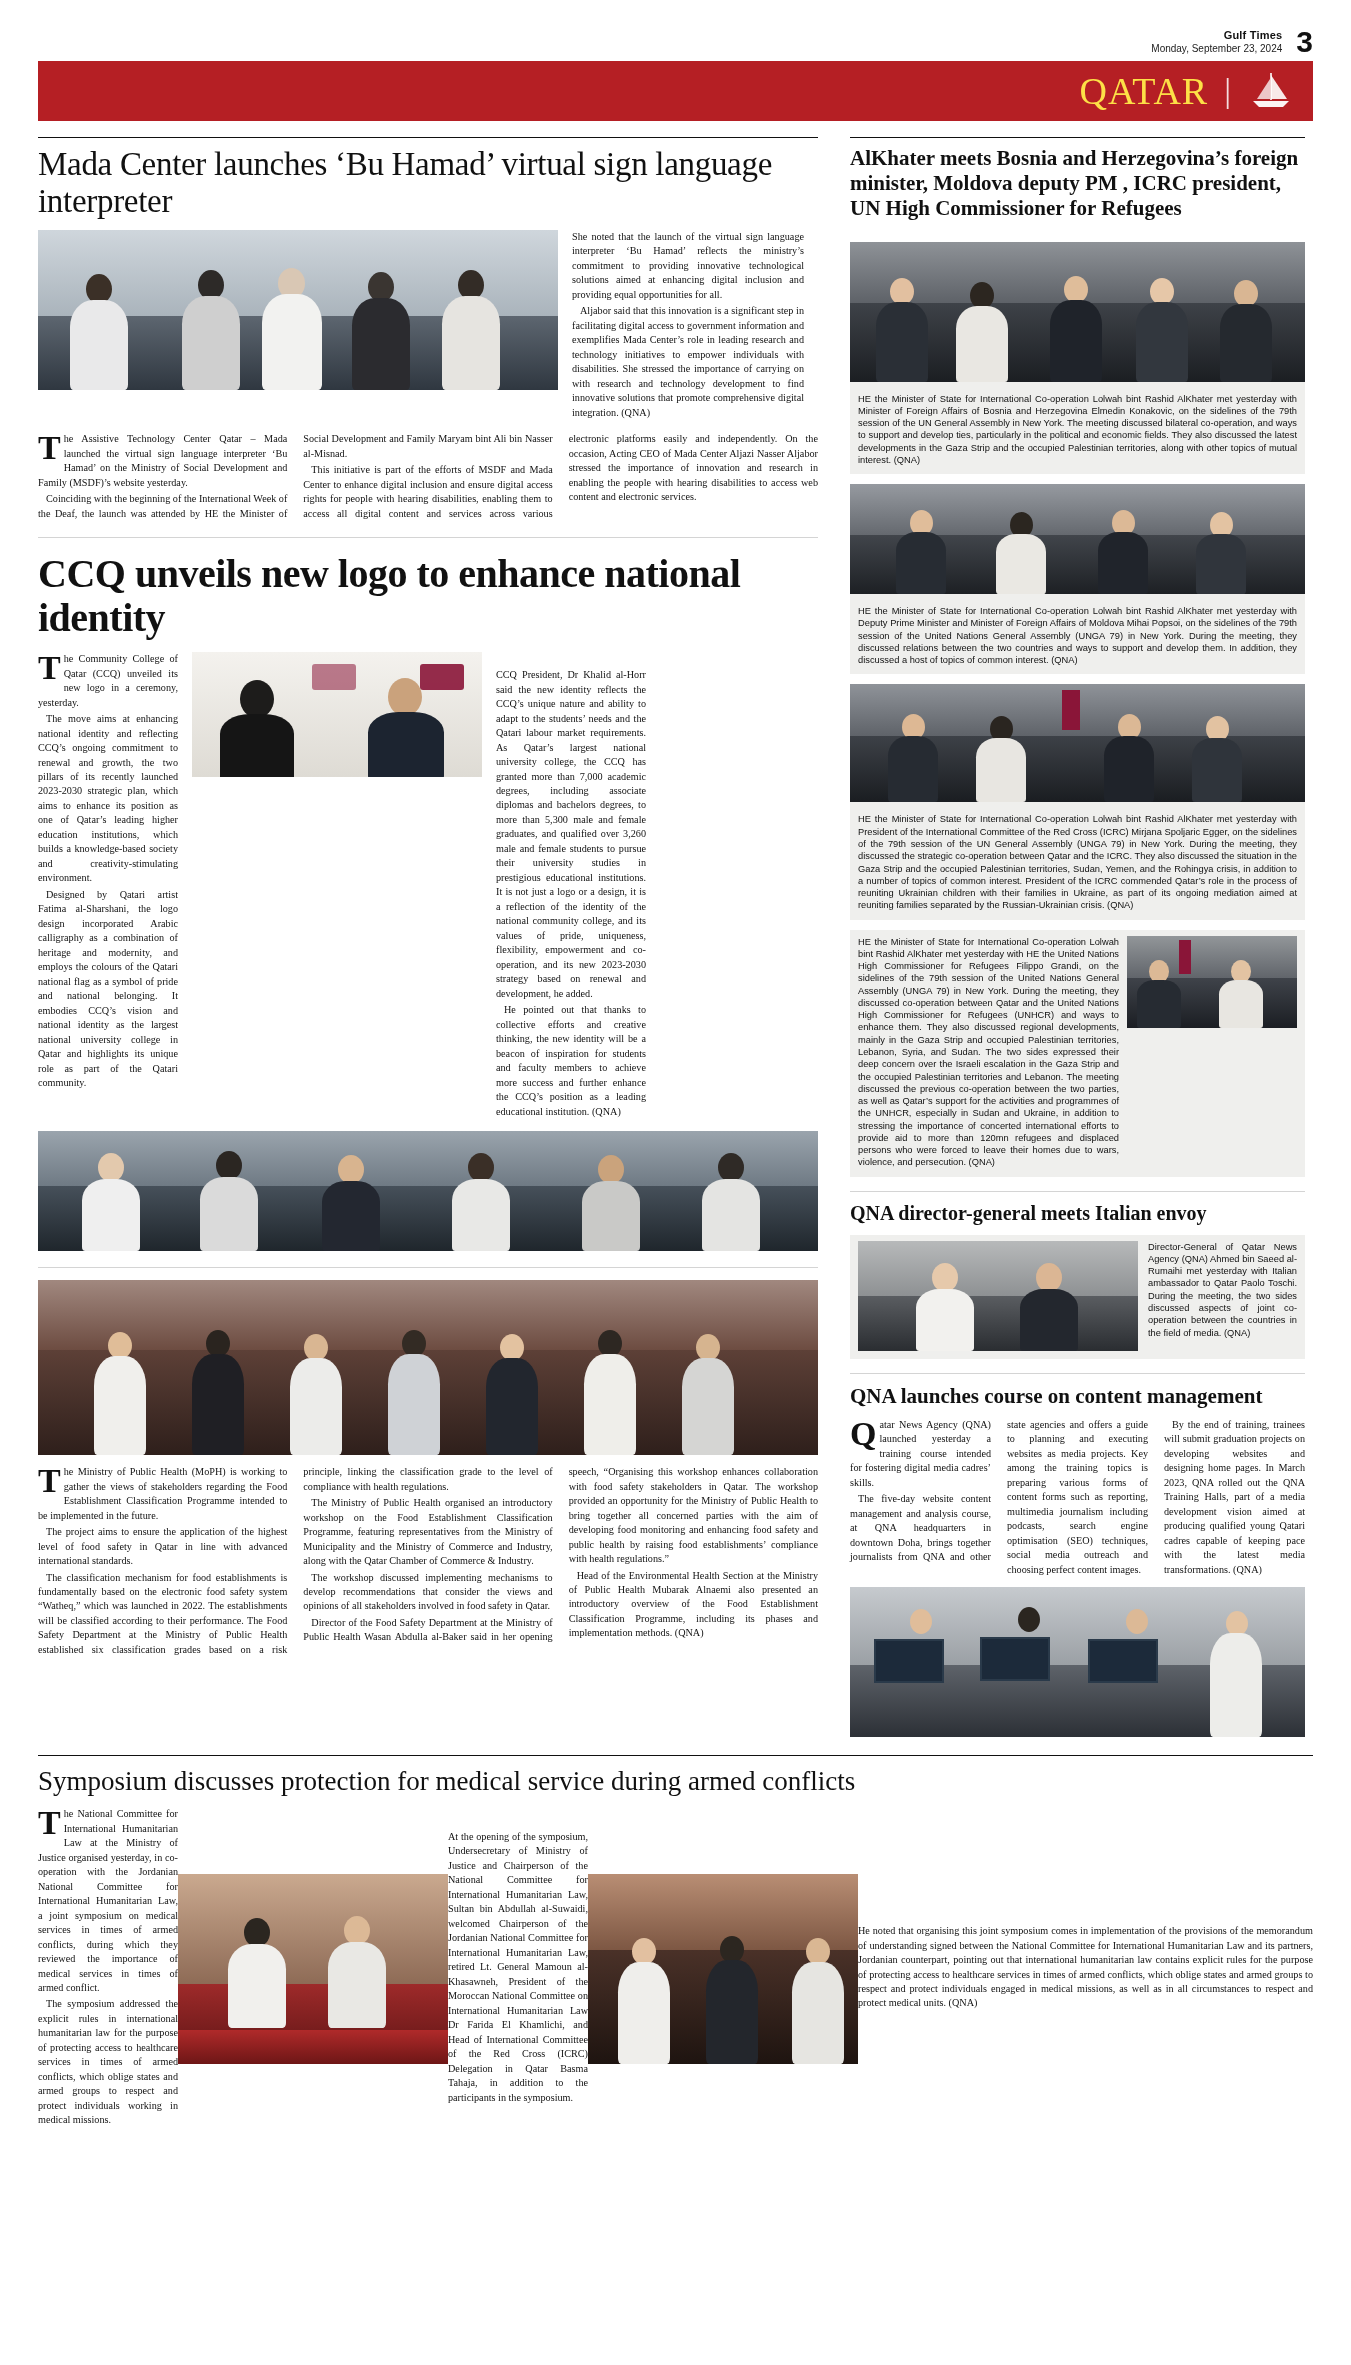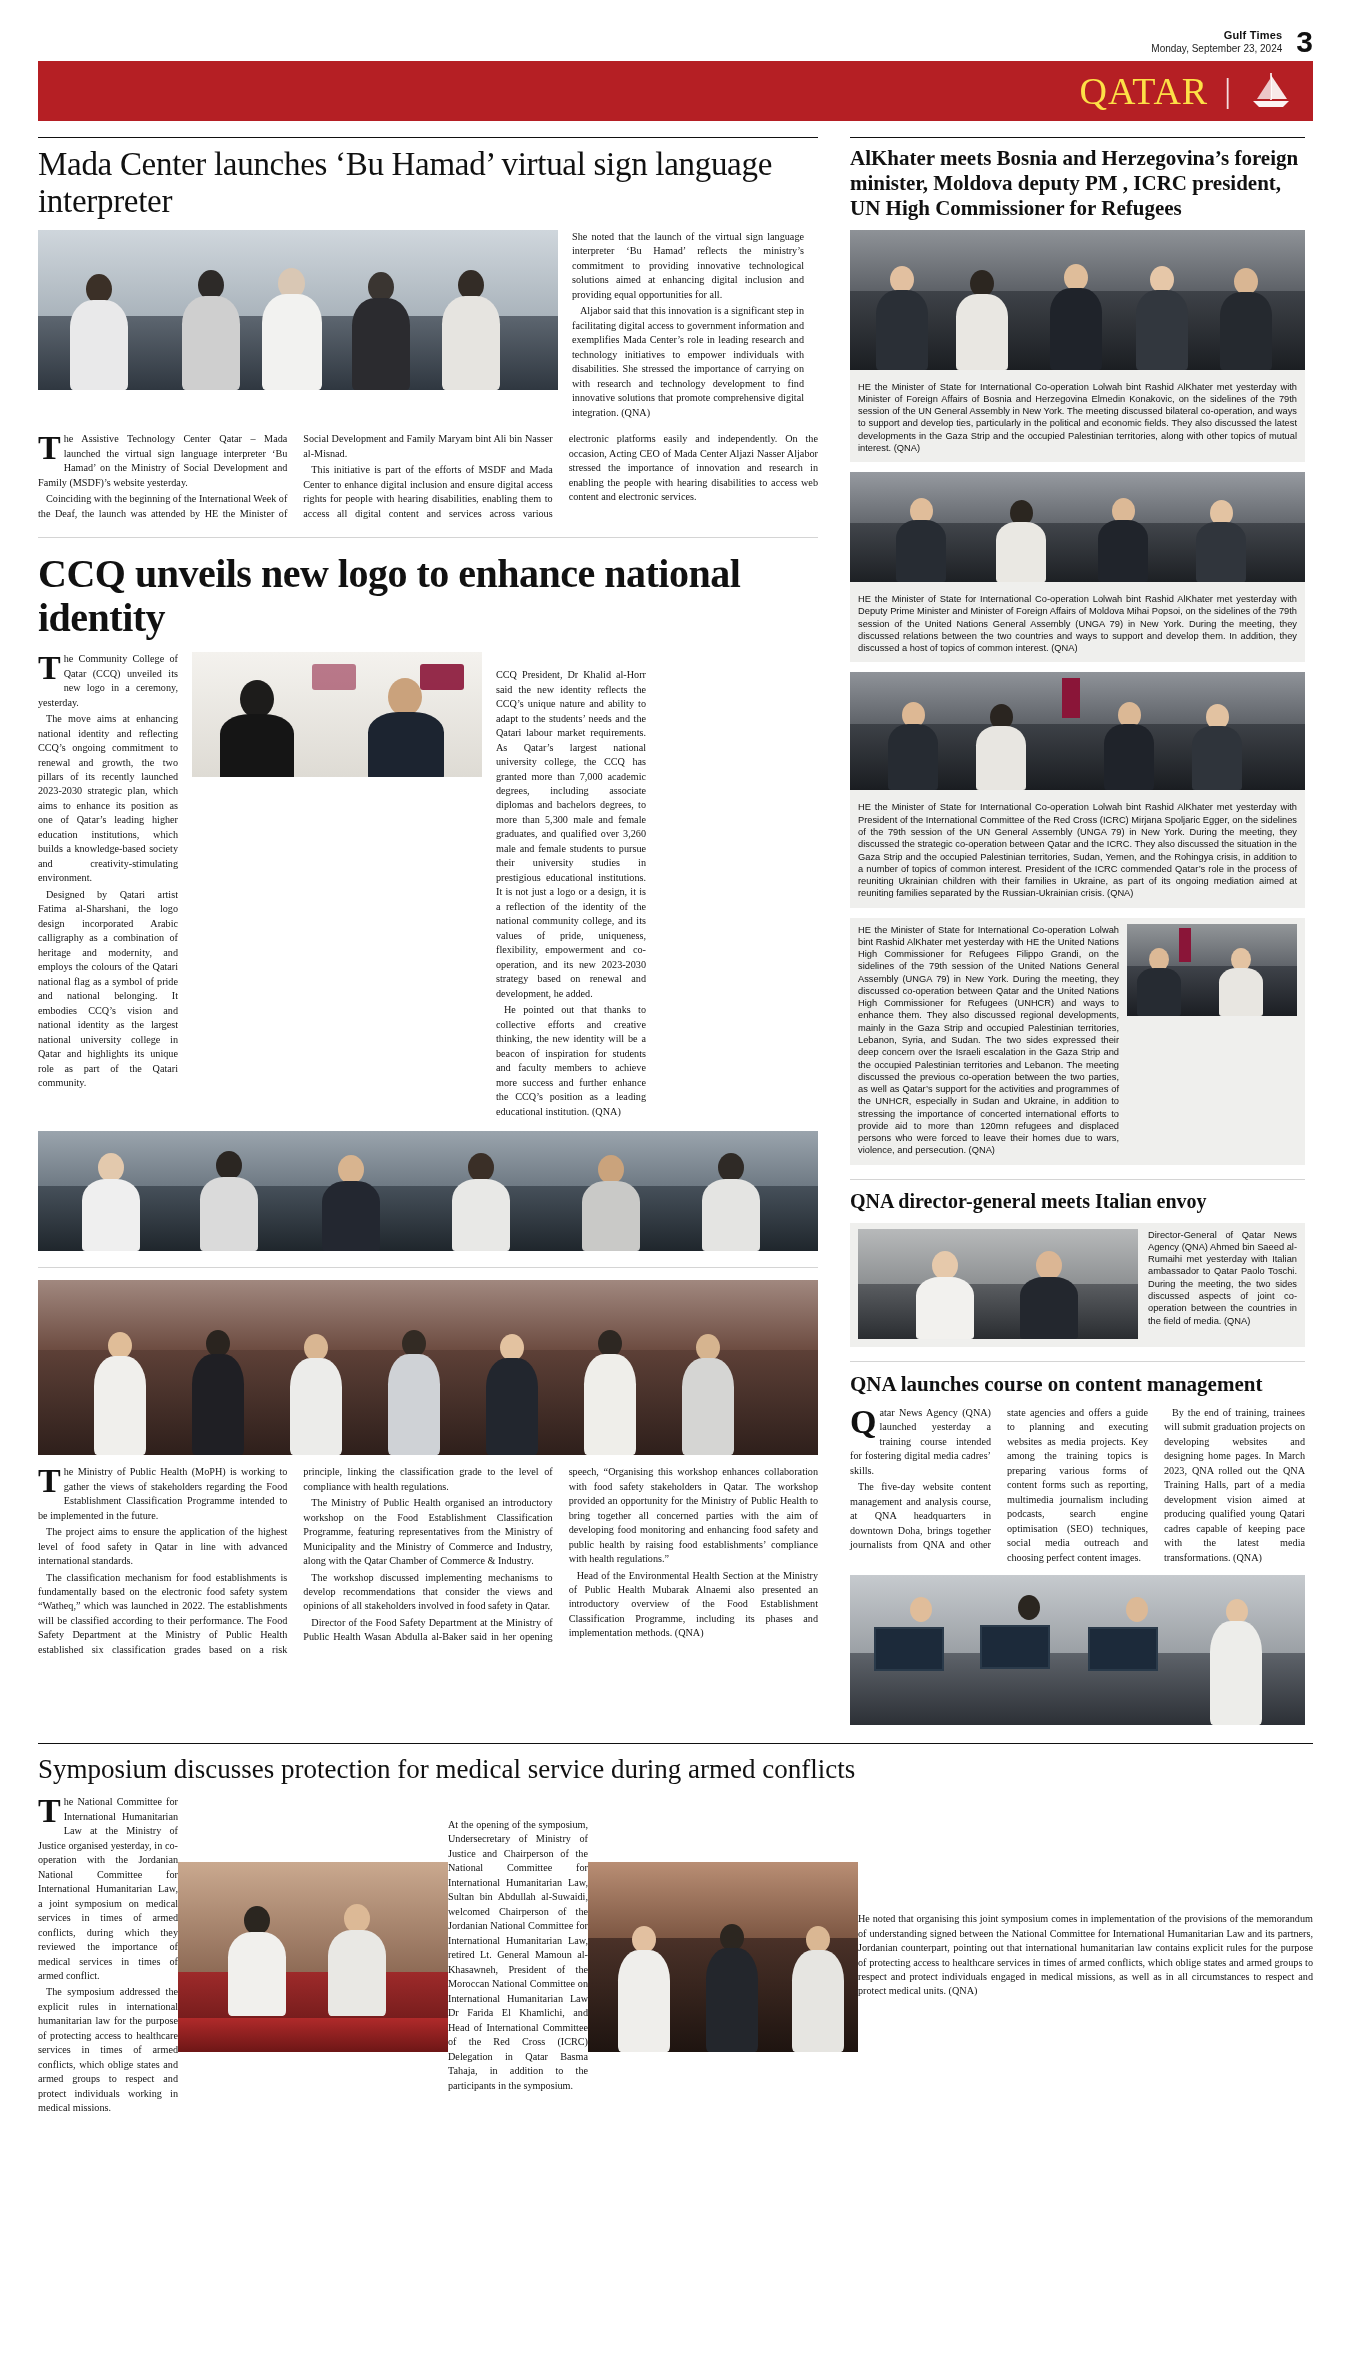--- a/index.html
+++ b/index.html
@@ -45,21 +45,21 @@
   h2.headline-big-bold {
     font-family: "Liberation Serif", serif; font-weight: bold;
     font-size: 26px; line-height: 1.15; margin-bottom: 10px;
   }
   h1.headline-huge {
     font-family: "Liberation Serif", serif; font-weight: bold;
     font-size: 40px; line-height: 1.1; letter-spacing: -.5px; margin-bottom: 12px;
   }
   h2.headline-med-bold {
     font-family: "Liberation Serif", serif; font-weight: bold;
-    font-size: 21px; line-height: 1.2; margin-bottom: 8px;
+    font-size: 21px; line-height: 1.2; margin-bottom: 20px;
   }
   h1.headline-wide {
     font-family: "Liberation Serif", serif; font-weight: normal;
     font-size: 27px; line-height: 1.15; margin-bottom: 10px;
   }
 
   .body-text {
     font-size: 10.2px; line-height: 1.42; text-align: justify;
     font-family: "Liberation Serif", serif; hyphens: auto;
   }

